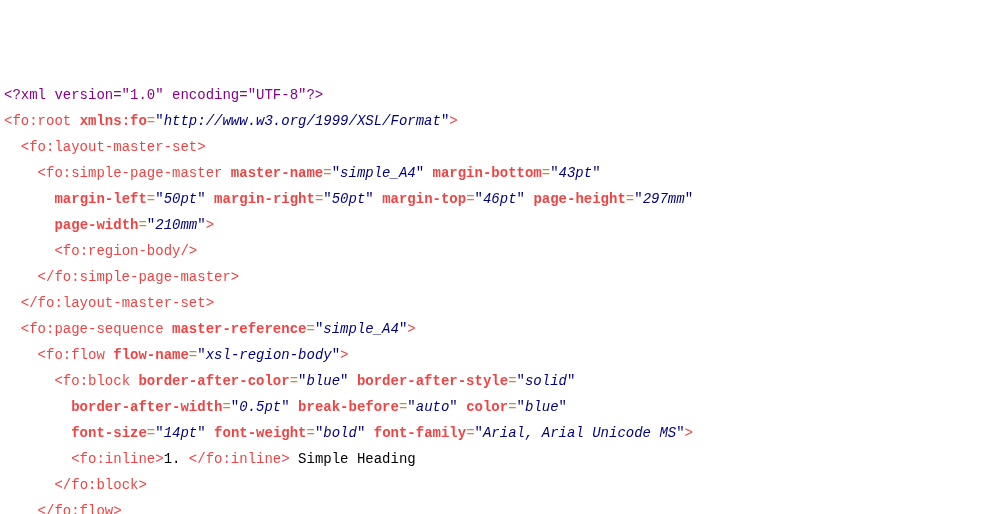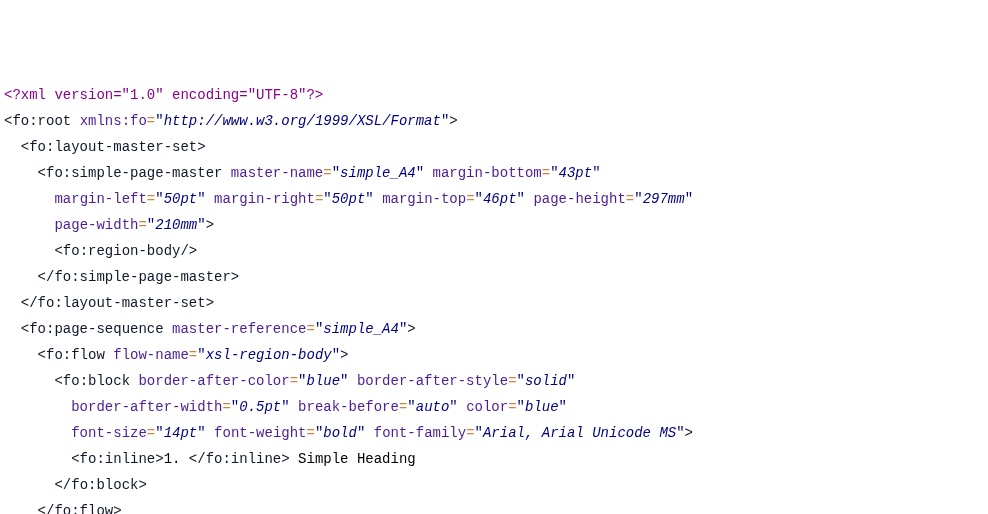--- a/index.html
+++ b/index.html
@@ -6,22 +6,22 @@
     margin: 0;
     padding: 4px;
     font-family: "Courier New", Courier, monospace;
     font-size: 14px;
     line-height: 26px;
     background: #ffffff;
     white-space: pre;
     overflow-x: auto;
   }
   .xml-decl { color: #8b008b; }
-  .tag { color: #0f172a; }
-  .attr-name { color: #4c1d95; }
+  .tag { color: #ef4444; }
+  .attr-name { color: #ef4444; font-weight: bold; }
   .attr-val { color: #000080; font-style: italic; }
   .quote { color: #000080; }
   .text { color: #000000; }
   .eq { color: #cd853f; }
 </style>
 </head>
 <body>
 
 
 <div id="code-container"><div><span></span><span class="xml-decl">&lt;?xml version="1.0" encoding="UTF-8"?&gt;</span></div><div><span></span><span class="tag">&lt;fo:root </span><span class="attr-name">xmlns:fo</span><span class="eq">=</span><span class="quote">"</span><span class="attr-val">http://www.w3.org/1999/XSL/Format</span><span class="quote">"</span><span class="tag">&gt;</span></div><div><span>  </span><span class="tag">&lt;fo:layout-master-set&gt;</span></div><div><span>    </span><span class="tag">&lt;fo:simple-page-master </span><span class="attr-name">master-name</span><span class="eq">=</span><span class="quote">"</span><span class="attr-val">simple_A4</span><span class="quote">" </span><span class="attr-name">margin-bottom</span><span class="eq">=</span><span class="quote">"</span><span class="attr-val">43pt</span><span class="quote">"</span></div><div><span>      </span><span class="attr-name">margin-left</span><span class="eq">=</span><span class="quote">"</span><span class="attr-val">50pt</span><span class="quote">" </span><span class="attr-name">margin-right</span><span class="eq">=</span><span class="quote">"</span><span class="attr-val">50pt</span><span class="quote">" </span><span class="attr-name">margin-top</span><span class="eq">=</span><span class="quote">"</span><span class="attr-val">46pt</span><span class="quote">" </span><span class="attr-name">page-height</span><span class="eq">=</span><span class="quote">"</span><span class="attr-val">297mm</span><span class="quote">"</span></div><div><span>      </span><span class="attr-name">page-width</span><span class="eq">=</span><span class="quote">"</span><span class="attr-val">210mm</span><span class="quote">"</span><span class="tag">&gt;</span></div><div><span>      </span><span class="tag">&lt;fo:region-body/&gt;</span></div><div><span>    </span><span class="tag">&lt;/fo:simple-page-master&gt;</span></div><div><span>  </span><span class="tag">&lt;/fo:layout-master-set&gt;</span></div><div><span>  </span><span class="tag">&lt;fo:page-sequence </span><span class="attr-name">master-reference</span><span class="eq">=</span><span class="quote">"</span><span class="attr-val">simple_A4</span><span class="quote">"</span><span class="tag">&gt;</span></div><div><span>    </span><span class="tag">&lt;fo:flow </span><span class="attr-name">flow-name</span><span class="eq">=</span><span class="quote">"</span><span class="attr-val">xsl-region-body</span><span class="quote">"</span><span class="tag">&gt;</span></div><div><span>      </span><span class="tag">&lt;fo:block </span><span class="attr-name">border-after-color</span><span class="eq">=</span><span class="quote">"</span><span class="attr-val">blue</span><span class="quote">" </span><span class="attr-name">border-after-style</span><span class="eq">=</span><span class="quote">"</span><span class="attr-val">solid</span><span class="quote">"</span></div><div><span>        </span><span class="attr-name">border-after-width</span><span class="eq">=</span><span class="quote">"</span><span class="attr-val">0.5pt</span><span class="quote">" </span><span class="attr-name">break-before</span><span class="eq">=</span><span class="quote">"</span><span class="attr-val">auto</span><span class="quote">" </span><span class="attr-name">color</span><span class="eq">=</span><span class="quote">"</span><span class="attr-val">blue</span><span class="quote">"</span></div><div><span>        </span><span class="attr-name">font-size</span><span class="eq">=</span><span class="quote">"</span><span class="attr-val">14pt</span><span class="quote">" </span><span class="attr-name">font-weight</span><span class="eq">=</span><span class="quote">"</span><span class="attr-val">bold</span><span class="quote">" </span><span class="attr-name">font-family</span><span class="eq">=</span><span class="quote">"</span><span class="attr-val">Arial, Arial Unicode MS</span><span class="quote">"</span><span class="tag">&gt;</span></div><div><span>        </span><span class="tag">&lt;fo:inline&gt;</span><span class="text">1. </span><span class="tag">&lt;/fo:inline&gt;</span><span class="text"> Simple Heading</span></div><div><span>      </span><span class="tag">&lt;/fo:block&gt;</span></div><div><span>    </span><span class="tag">&lt;/fo:flow&gt;</span></div></div>

